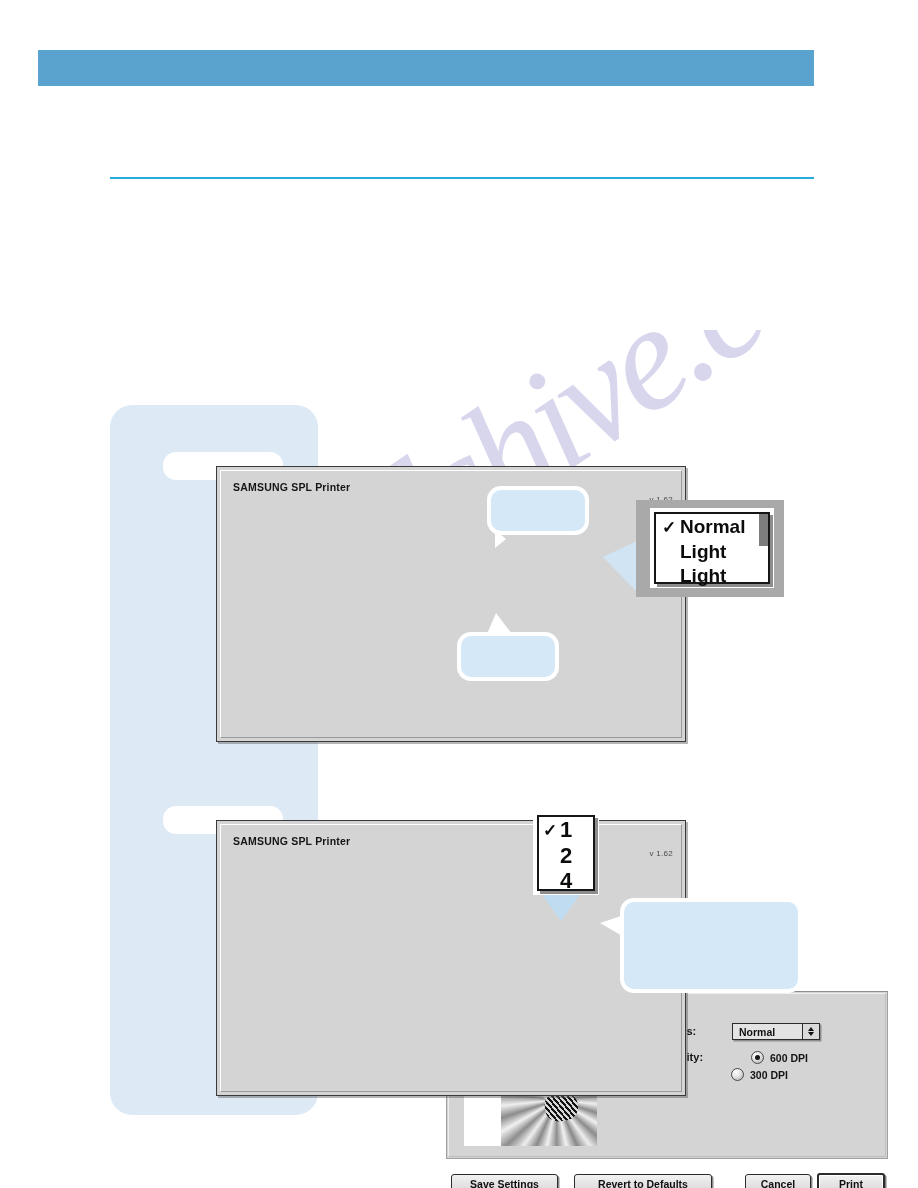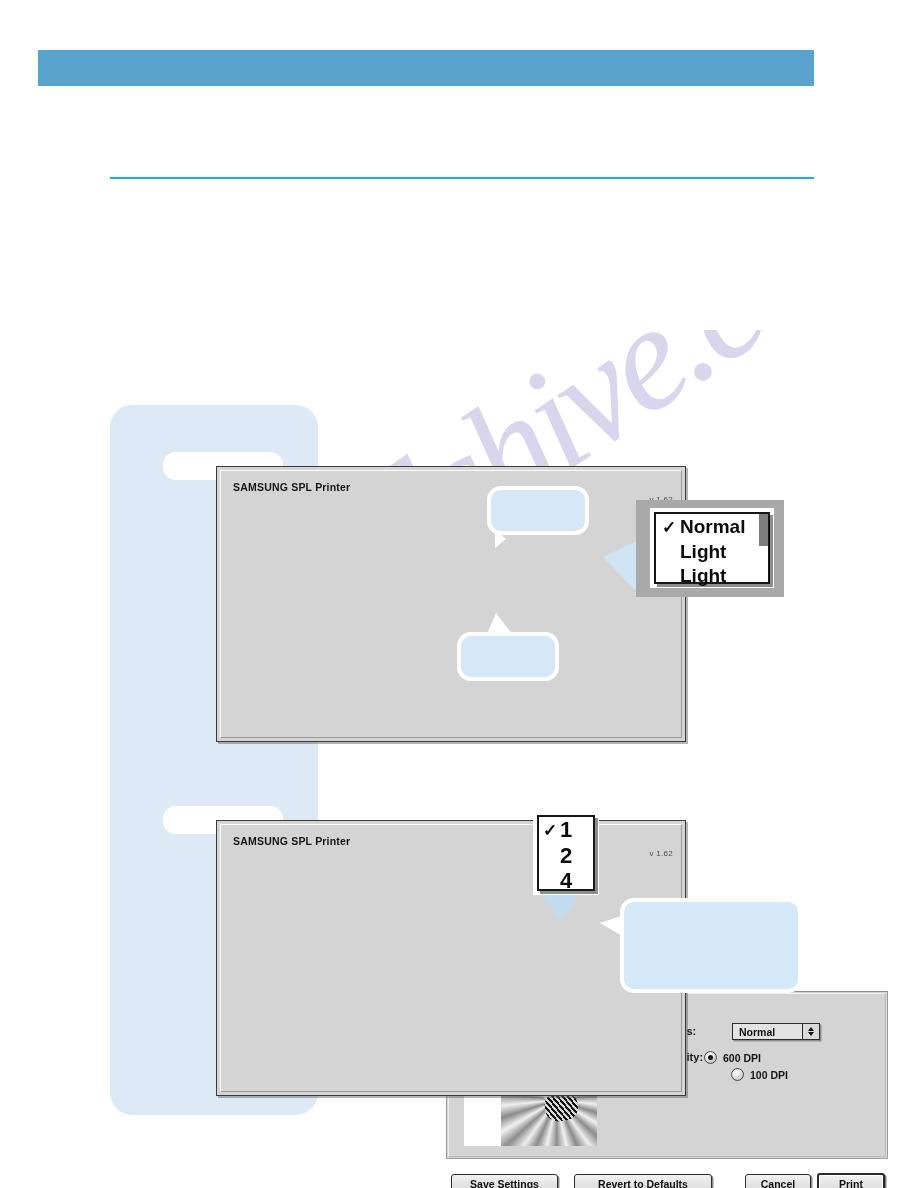--- a/index.html
+++ b/index.html
@@ -299,27 +299,27 @@
     <div class="fieldlabel" style="left:426px;top:558px;">Darkness:</div>
     <div class="popup" style="left:515px;top:556px;width:88px;">
       <span>Normal</span>
       <span class="arrows">
         <span class="tri-up"></span>
           <span class="tri-dn"></span>
       </span>
     </div>
 
     <div class="fieldlabel" style="left:417px;top:584px;">Print Quality:</div>
-    <div class="radio on" style="left:487px;top:584px;">
+    <div class="radio on" style="left:534px;top:584px;">
       <span class="dot"></span>
       <span>600 DPI</span>
     </div>
     <div class="radio" style="left:514px;top:601px;">
       <span class="dot"></span>
-      <span>100 DPI</span>
+      <span>300 DPI</span>
     </div>
 
     <div class="btn" style="left:234px;top:707px;width:107px;">Save Settings</div>
     <div class="btn" style="left:357px;top:707px;width:138px;">Revert to Defaults</div>
     <div class="btn" style="left:528px;top:707px;width:66px;">Cancel</div>
     <div class="btn default" style="left:600px;top:706px;width:68px;height:21px;">Print</div>
   </div>
 
   <div class="bubble" style="left:487px;top:486px;width:102px;height:49px;">
     <span></span>

